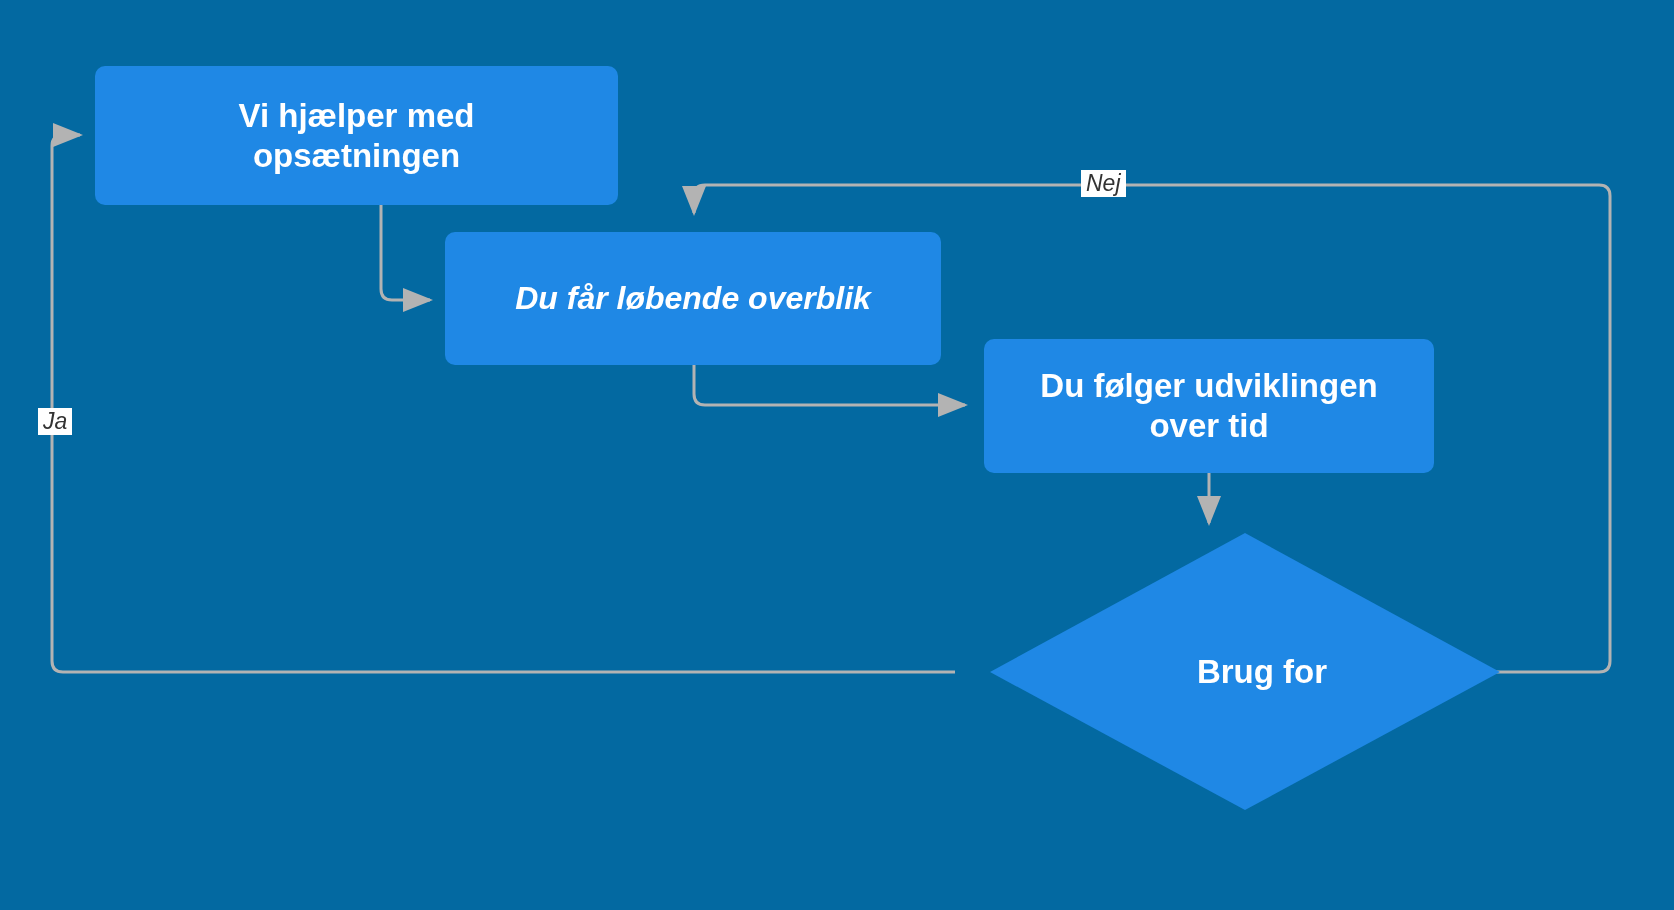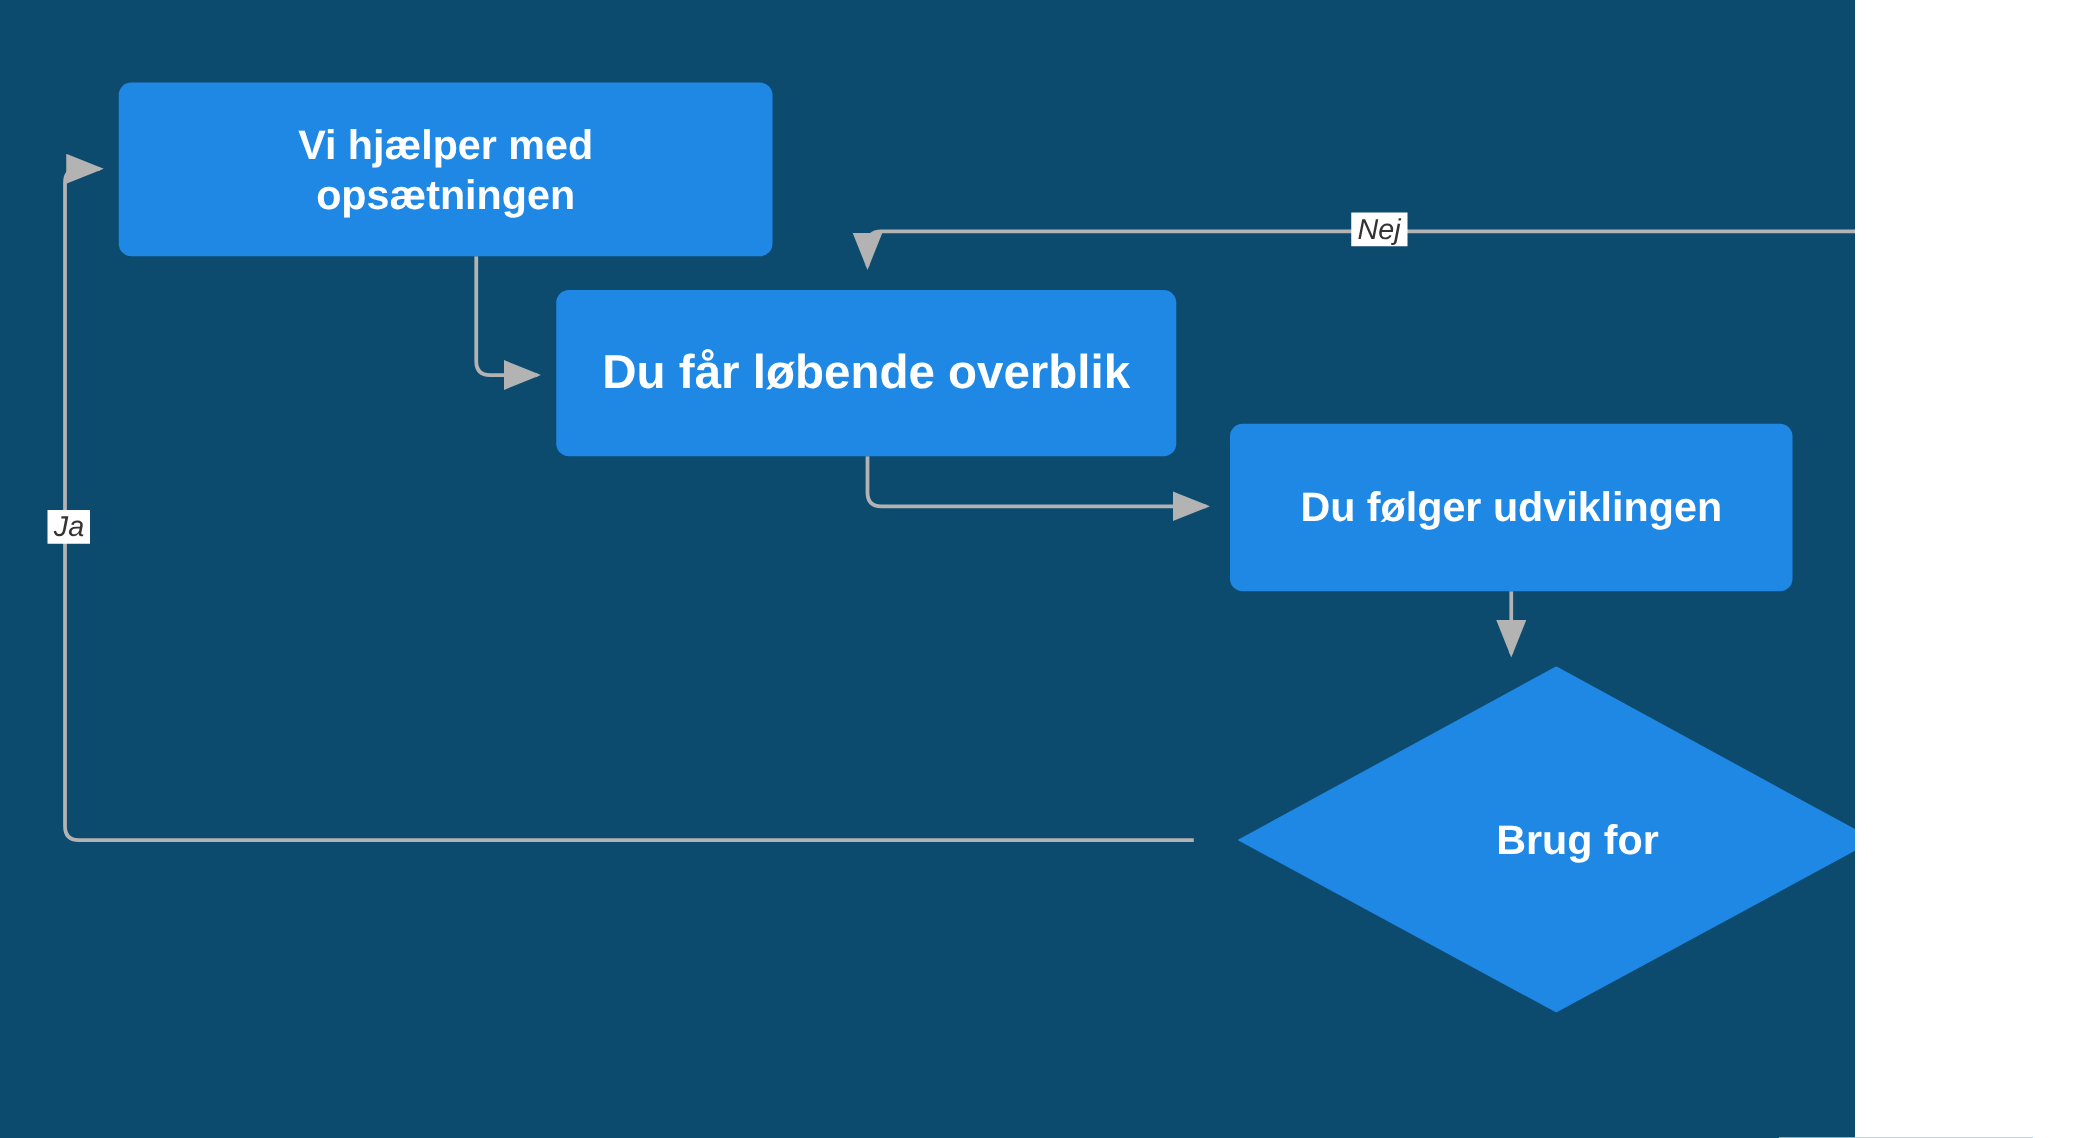--- a/index.html
+++ b/index.html
@@ -5,23 +5,23 @@
   html, body {
     margin: 0;
     padding: 0;
     background: #ffffff;
   }
   body {
     font-family: "Liberation Sans", sans-serif;
   }
   #canvas {
     position: relative;
-    width: 1484px;
+    width: 1674px;
     height: 910px;
-    background: #0c4a6e;
+    background: #0369a1;
     overflow: hidden;
   }
   #edges {
     position: absolute;
     left: 0;
     top: 0;
     width: 1674px;
     height: 910px;
   }
   .node {
@@ -101,29 +101,30 @@
     </g>
   </svg>
 
   <div class="node box" style="left:95px; top:66px; width:523px; height:139px; background:#1f88e5; font-size:33px;">
     <div>
       <div>Vi hjælper med</div>
       <div>opsætningen</div>
     </div>
   </div>
 
-  <div class="node box" style="left:445px; top:232px; width:496px; height:133px; background:#1f88e5; font-size:38px;">
+  <div class="node box" style="left:445px; top:232px; width:496px; height:133px; background:#1f88e5; font-size:32px;font-style:italic;">
     <div>
       <div>Du får løbende overblik</div>
     </div>
   </div>
 
   <div class="node box" style="left:984px; top:339px; width:450px; height:134px; background:#1f88e5; font-size:33px;justify-content:center;">
     <div>
       <div>Du følger udviklingen</div>
+      <div>over tid</div>
     </div>
   </div>
 
   <div class="node diamond" style="left:990px; top:533px; width:510px; height:277px; font-size:33px;">
     <svg class="diamond-shape" viewBox="0 0 510 277" preserveAspectRatio="none" xmlns="http://www.w3.org/2000/svg">
       <polygon points="255,0 510,139 255,277 0,139" fill="#1f88e5"></polygon>
     </svg>
     <div class="diamond-label" style="transform: translateX(17px);">
       <div>Brug for</div>
     </div>

